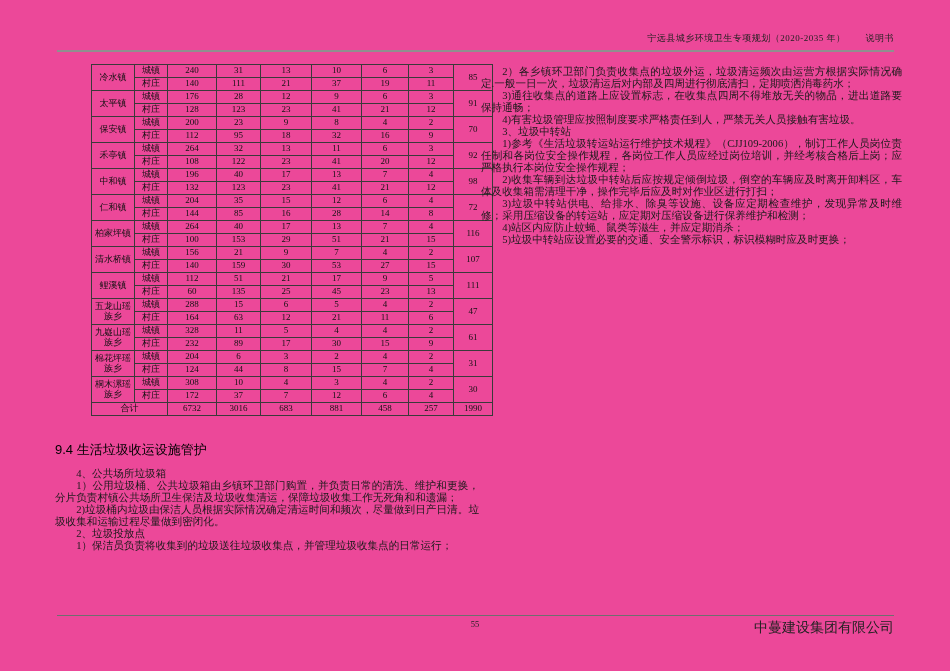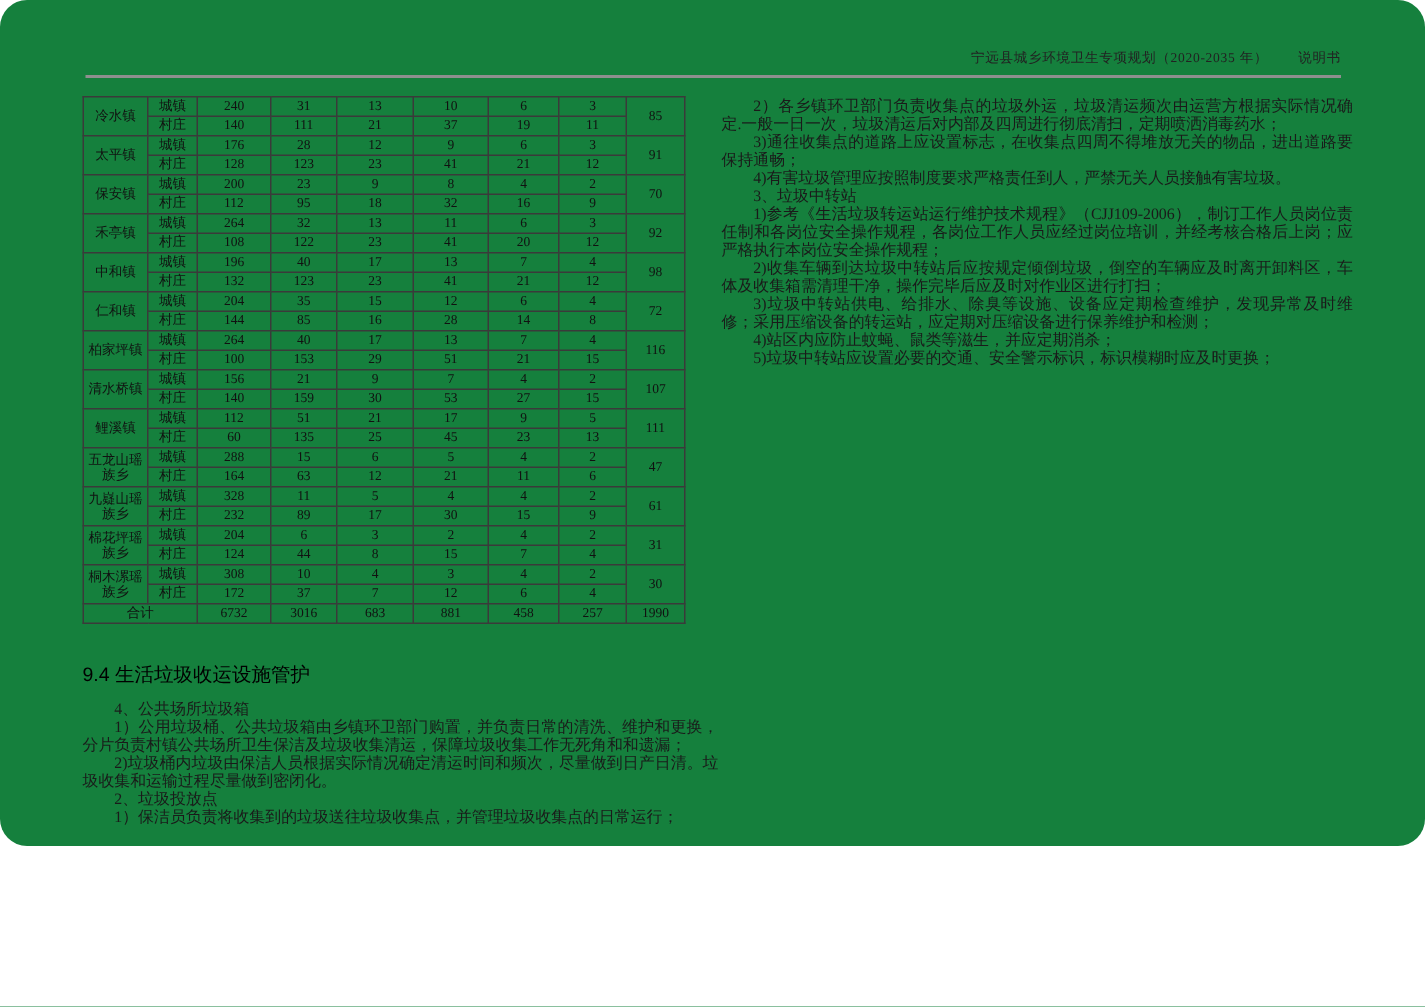--- a/index.html
+++ b/index.html
@@ -1,29 +1,28 @@
 <!DOCTYPE html>
 <html><head>
 <meta charset="utf-8">
 <style>
   html,body { margin:0; padding:0; background:#ffffff; }
   .page {
-    position:relative; width:950px; height:564px; background:#15803d;
+    position:relative; width:950px; height:671px; background:#ec4899;
     font-family:"Liberation Serif","DejaVu Serif",serif; color:#111;
     overflow:hidden;
-    border-radius:18px;
   }
   
   .header { position:absolute; top:32px; right:56px; font-size:9px; color:#222; letter-spacing:0.5px; }
   .header-doctype { margin-left:20px; }
   .header-rule { position:absolute; top:50px; left:57px; width:837px; height:2px; background:#8f8f8f; }
 
   
   .col-left { position:absolute; left:55px; top:64px; width:424px; }
-  table.datatable { border-collapse:collapse; table-layout:fixed; width:401px; font-size:9px; color:#111; }
+  table.datatable { border-collapse:collapse; table-layout:fixed; width:401px; font-size:9px; color:#111;margin-left:36px; }
   table.datatable td {
     border:1px solid #3a3a3a; text-align:center; vertical-align:middle;
     padding:0 1px; height:12px; line-height:1.1; overflow:hidden;
   }
   .section-heading {
     margin:25px 0 9px 0; font-family:"Liberation Sans","DejaVu Sans",sans-serif;
     font-size:13px; font-weight:normal; color:#000;
   }
   .para {
     margin:0; font-size:10.6px; line-height:12px; text-align:justify;

